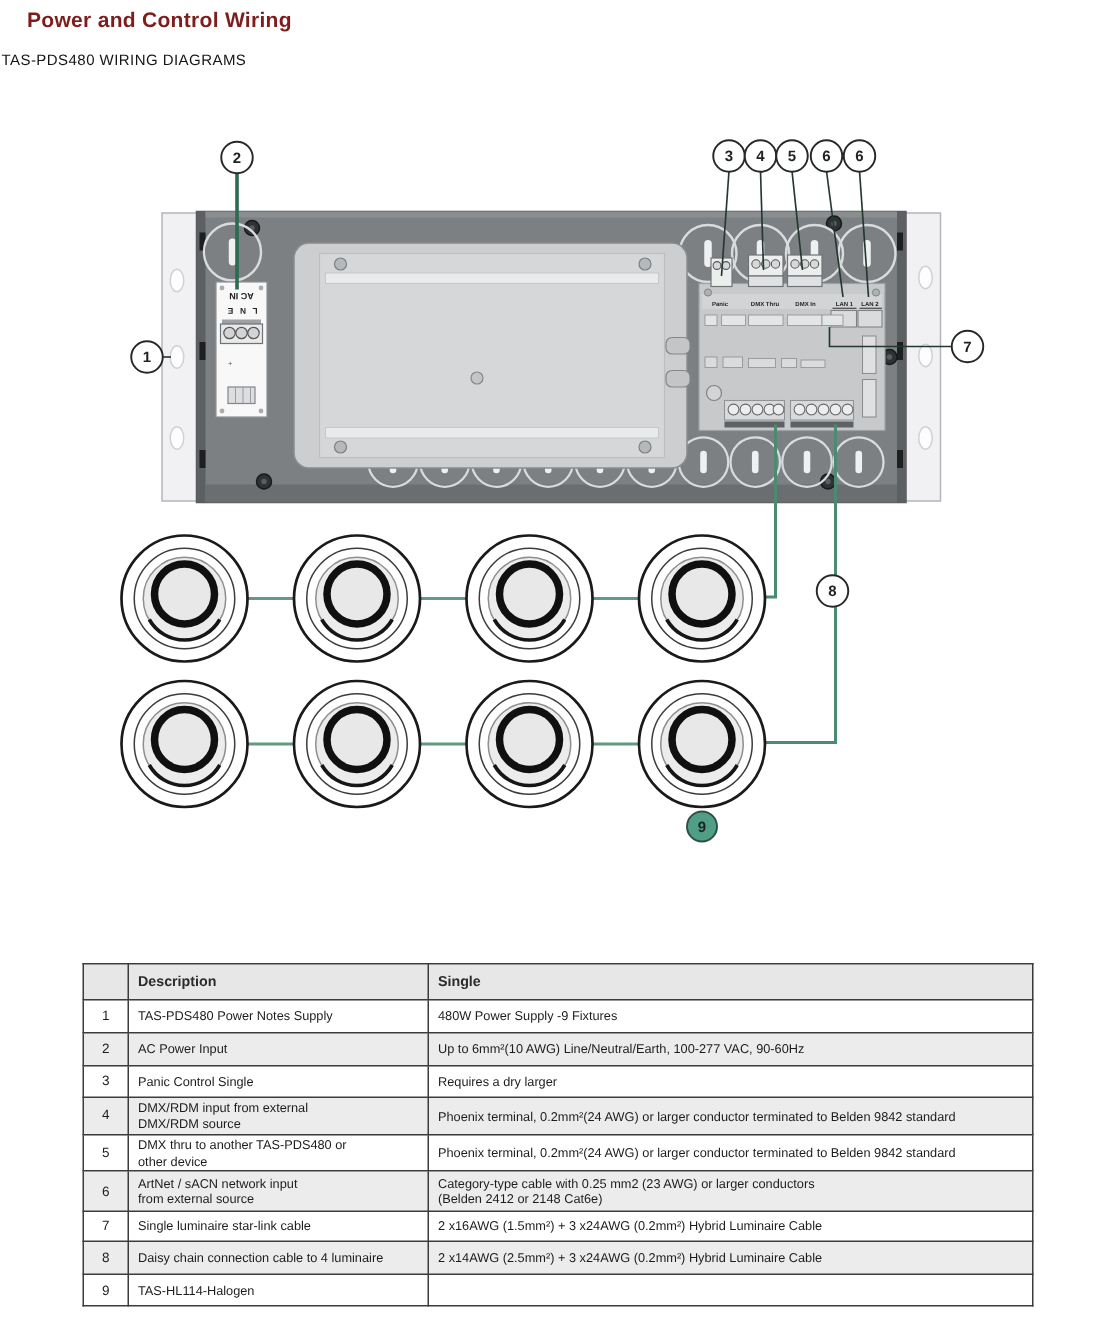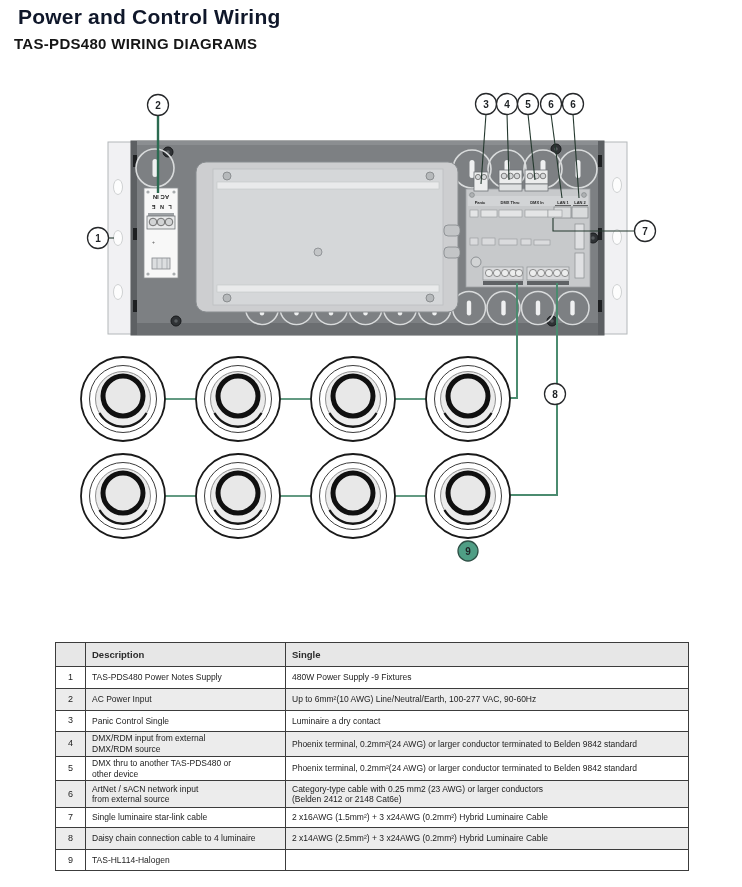--- a/index.html
+++ b/index.html
@@ -1,25 +1,25 @@
 <!DOCTYPE html>
 <html><head>
 <meta charset="utf-8">
 <style>
   html,body{margin:0;padding:0;}
   body{
     width:742px;height:887px;position:relative;background:#ffffff;
     font-family:"Liberation Sans", sans-serif;overflow:hidden;color:#1b1b1b;
   }
   .page-title{
-    position:absolute;left:18px;top:5px;font-size:21px;font-weight:bold;
-    color:#0f172a;letter-spacing:.2px;
+    position:absolute;left:18px;top:5px;font-size:14px;font-weight:bold;
+    color:#7f1d1d;letter-spacing:.2px;
   }
   .page-subtitle{
-    position:absolute;left:14px;top:35px;font-size:15px;font-weight:700;
+    position:absolute;left:1px;top:35px;font-size:10px;font-weight:400;
     color:#161616;letter-spacing:.3px;
   }
   svg.diagram{position:absolute;left:0;top:0;}
   table.wiring-table{
     position:absolute;left:55px;top:642px;width:633px;border-collapse:collapse;
     table-layout:fixed;font-size:8.5px;color:#1c1c1c;border:1.5px solid #3c3c3c;
   }
   .wiring-table th,.wiring-table td{
     border:1px solid #3c3c3c;padding:1px 6px;vertical-align:middle;
     white-space:pre-line;line-height:1.25;
@@ -326,21 +326,21 @@
       <td>480W Power Supply -9 Fixtures</td>
     </tr>
     <tr>
       <td class="num">2</td>
       <td>AC Power Input</td>
       <td>Up to 6mm²(10 AWG) Line/Neutral/Earth, 100-277 VAC, 90-60Hz</td>
     </tr>
     <tr>
       <td class="num">3</td>
       <td>Panic Control Single</td>
-      <td>Luminaire a dry contact</td>
+      <td>Requires a dry larger</td>
     </tr>
     <tr>
       <td class="num">4</td>
       <td>DMX/RDM input from external
 DMX/RDM source</td>
       <td>Phoenix terminal, 0.2mm²(24 AWG) or larger conductor terminated to Belden 9842 standard</td>
     </tr>
     <tr>
       <td class="num">5</td>
       <td>DMX thru to another TAS-PDS480 or

